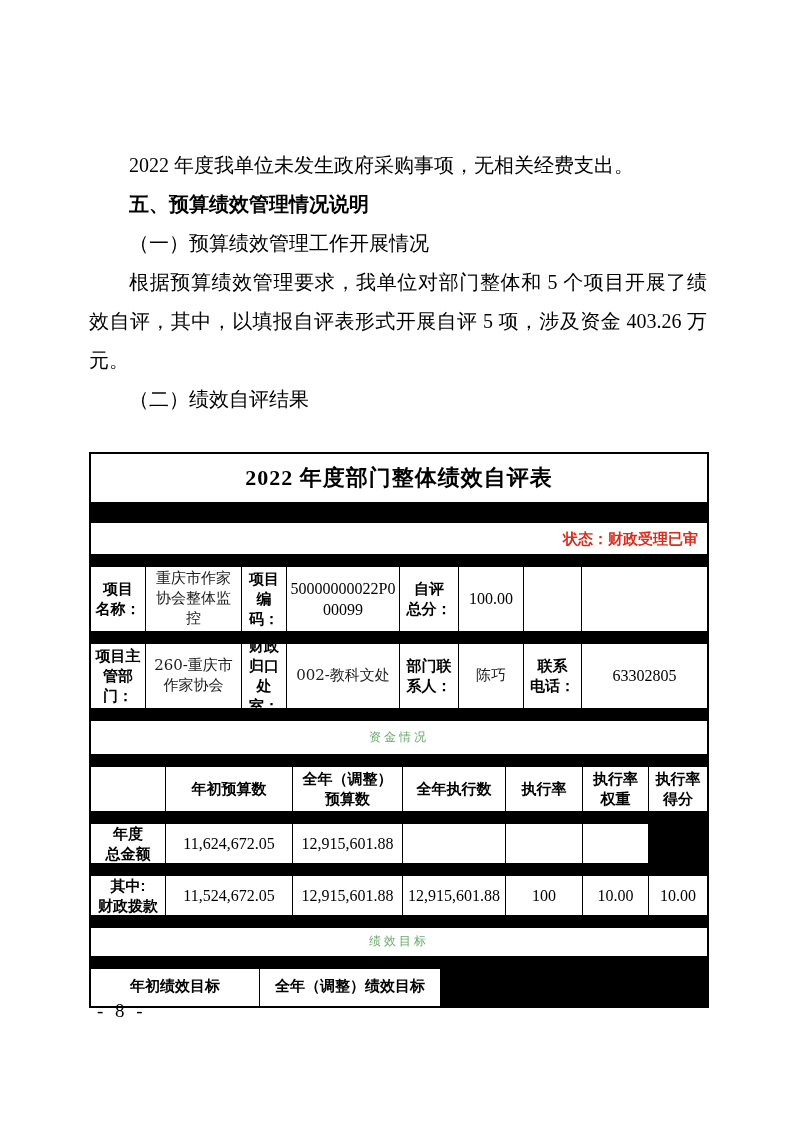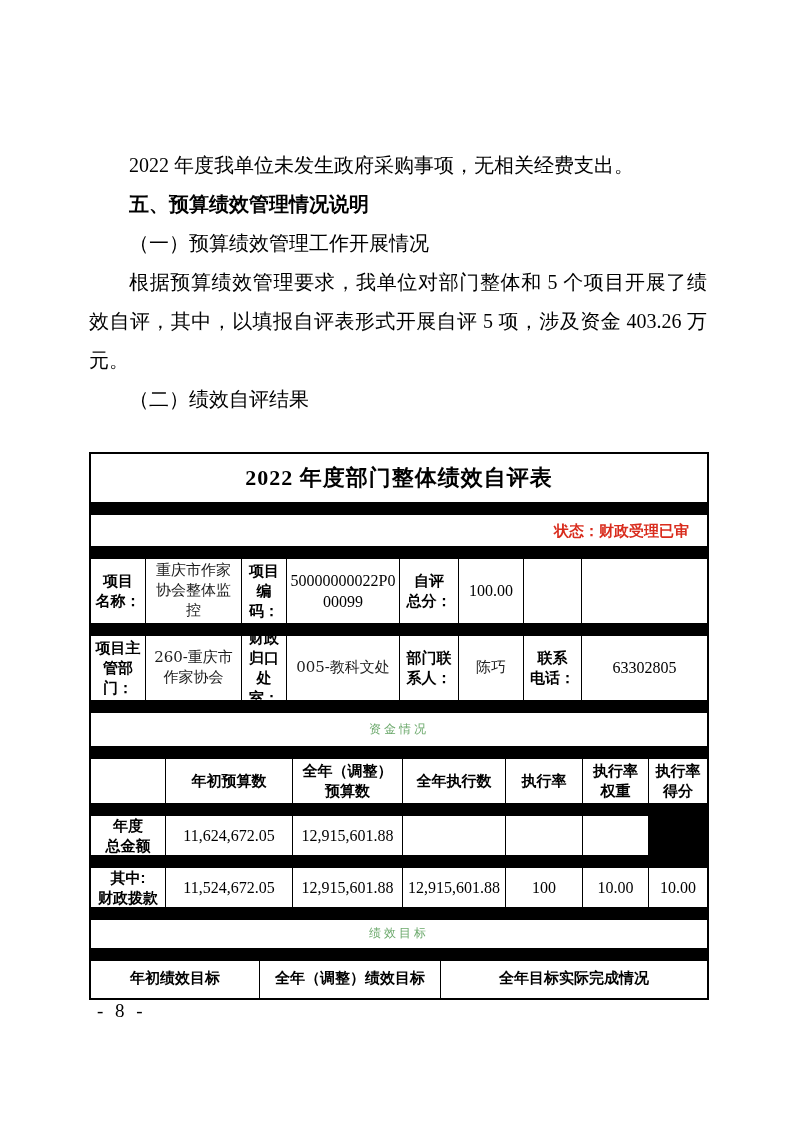--- a/index.html
+++ b/index.html
@@ -49,23 +49,23 @@
   .h-fh    .cell { height:44px; }
   .h-fr    .cell { height:39px; }
   .h-band2 .cell { height:28px; }
   .h-gh    .cell { height:37px;font-family:Liberation Mono, monospace; }
 
   .tbl-title {
     font-family:"Liberation Serif","DejaVu Serif",serif;
     font-weight:bold; font-size:22px; letter-spacing:1px;
   }
   .status {
-    justify-content:flex-end; padding-right:18px;
+    justify-content:flex-end; padding-right:9px;
     font-family:"Liberation Sans","DejaVu Sans",sans-serif;
-    font-weight:bold; font-size:15px; color:#d92c1d;
+    font-weight:bold; font-size:15px; color:#d92c1d;margin-top:8px;
   }
   .lbl {
     font-family:"Liberation Sans","DejaVu Sans",sans-serif;
     font-weight:bold; font-size:15px;
   }
   .valk {
     font-family:"DejaVu Serif","Liberation Serif",serif;
     font-size:15px; color:#1c1c1c;
   }
   .num {
@@ -126,21 +126,21 @@
 
     <div class="sec grid-top h-r2">
       <div class="cell lbl">项目主
 管部
 门：</div>
       <div class="cell valk">260-重庆市
 作家协会</div>
       <div class="cell lbl">财政
 归口
 处室：</div>
-      <div class="cell valk">005-教科文处</div>
+      <div class="cell valk">002-教科文处</div>
       <div class="cell lbl">部门联
 系人：</div>
       <div class="cell valk">陈巧</div>
       <div class="cell lbl">联系
 电话：</div>
       <div class="cell num">63302805</div>
     </div>
 
     <div class="sec sec-full h-band1">
       <div class="cell band">资金情况</div>
@@ -180,20 +180,19 @@
       <div class="cell num">10.00</div>
     </div>
 
     <div class="sec sec-full h-band2">
       <div class="cell band">绩效目标</div>
     </div>
 
     <div class="sec grid-goal h-gh">
       <div class="cell lbl">年初绩效目标</div>
       <div class="cell lbl">全年（调整）绩效目标</div>
-      <div class="cell lbl">全年目标实际完成情况</div>
     </div>
 
   </div>
 
   <div class="pagenum">- 8 -</div>
 
 </div>
 
 </body></html>

